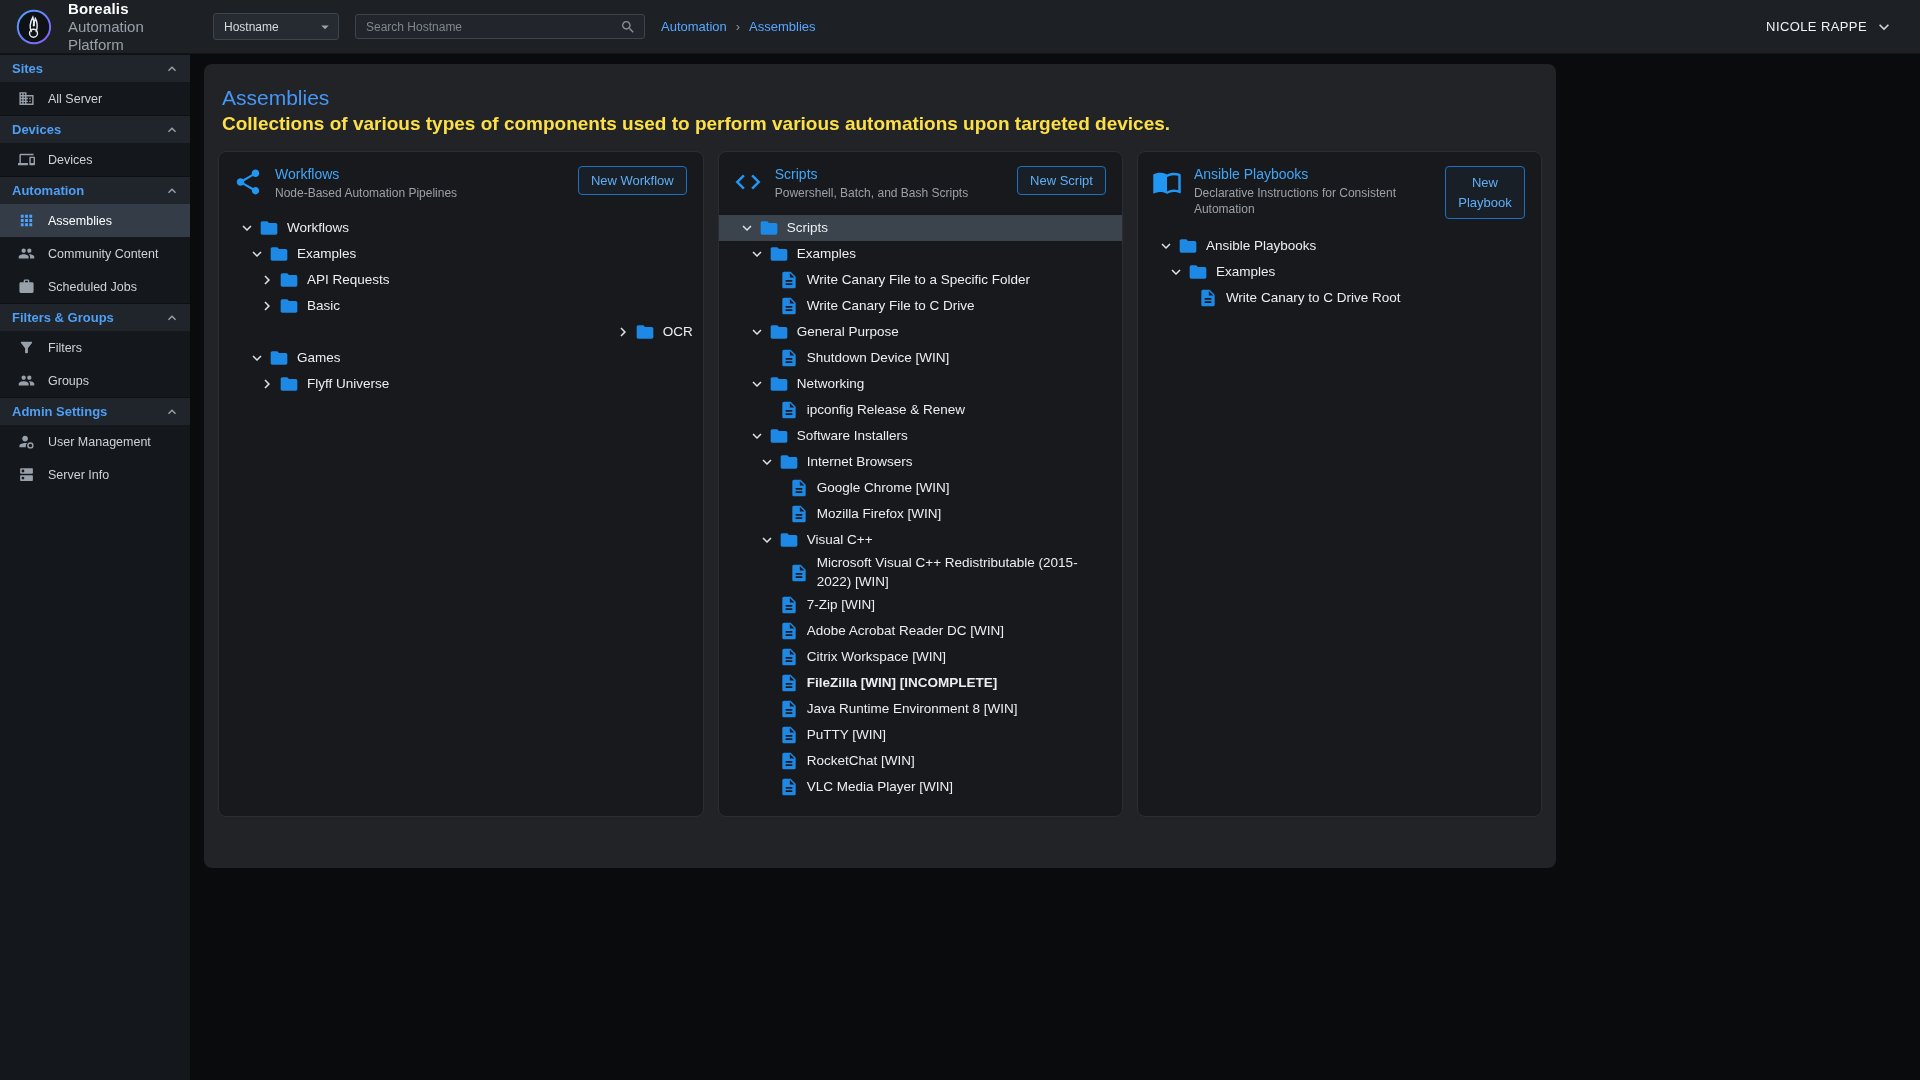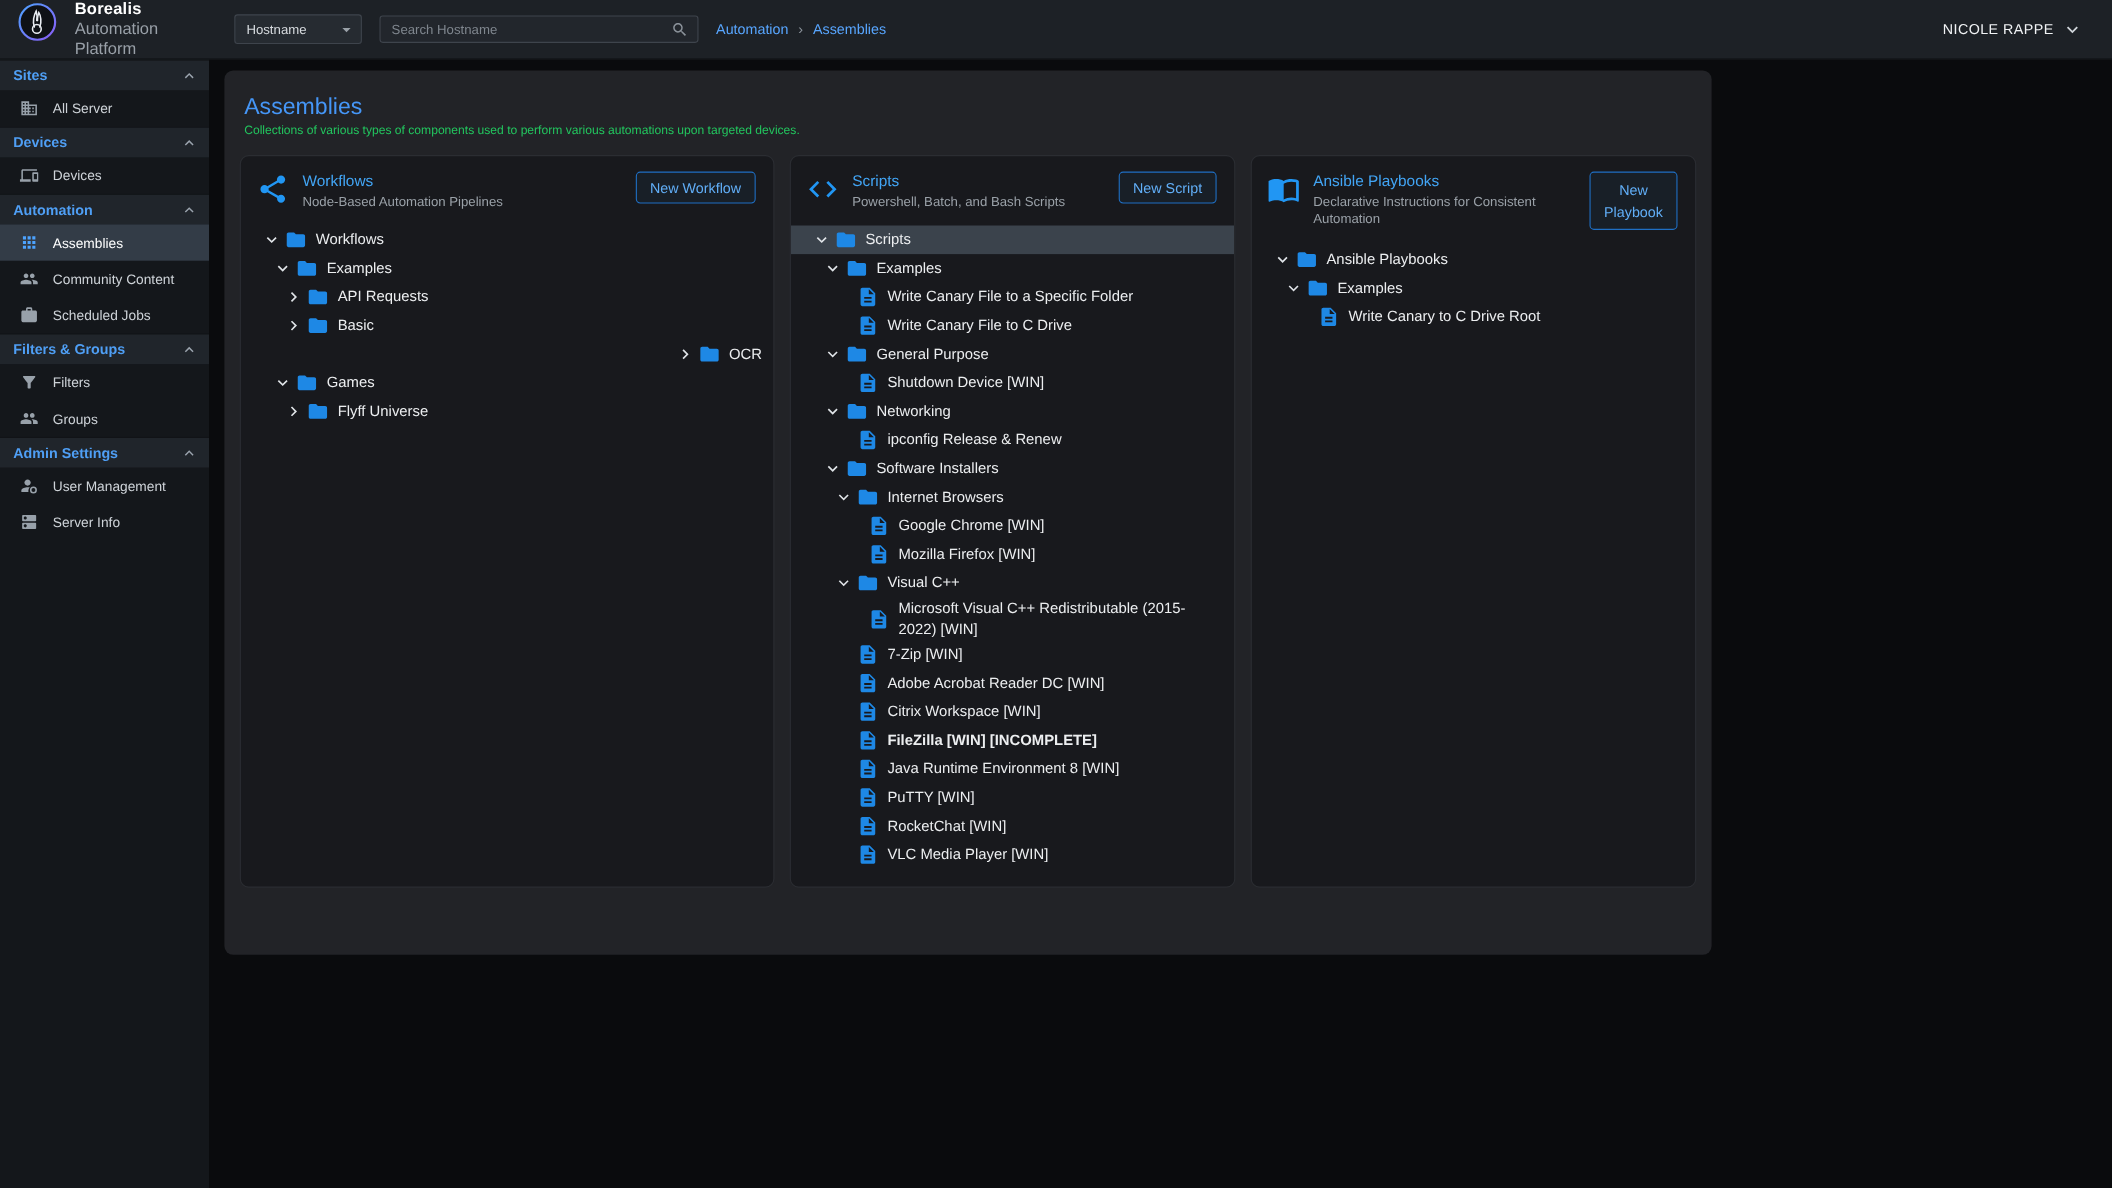--- a/index.html
+++ b/index.html
@@ -9,27 +9,27 @@
     background:#0a0b0d; color:#e8eaed;
     font-family:"Liberation Sans", sans-serif;
   }
 
   
   .app-header{
     position:absolute; top:0; left:0; width:1920px; height:54px;
     background:#1d2126; border-bottom:1px solid #121417;
     display:flex; align-items:center; padding:0 26px 0 16px; z-index:3;
   }
-  .brand{ display:flex; gap:16px; width:174px; flex:none; }
+  .brand{ display:flex; align-items:center; gap:16px; width:174px; flex:none; }
   .brand-text{ display:flex; flex-direction:column; line-height:1.15; }
   .brand-name{ font-size:15px; font-weight:bold; color:#ffffff; letter-spacing:.2px; }
   .brand-sub{ font-size:15px; color:#99a0a8; margin-top:1px; }
 
   .host-select{
-    margin-left:23px; width:116px; height:27px; flex:none;
+    margin-left:23px; width:126px; height:27px; flex:none;
     background:#262b31; border:1px solid #3e444c; border-radius:3px;
     display:flex; align-items:center; justify-content:space-between;
     padding:0 4px 0 10px; font-size:12px; color:#d7dbdf; cursor:pointer;gap:24px;
   }
   .host-select svg{ color:#9aa1a8; }
 
   .search-box{
     margin-left:16px; width:290px; height:25px; flex:none;
     background:#22262c; border:1px solid #3e444c; border-radius:3px;
     display:flex; align-items:center; padding:2px 8px;
@@ -68,21 +68,21 @@
   .sb-item .sb-icon{ color:#98a1aa; flex:none; }
   .sb-item.active{ background:#333c47; color:#ffffff; }
   .sb-item.active .sb-icon{ color:#4da3ff; }
 
   
   main{
     position:absolute; left:204px; top:64px; width:1352px; height:804px;
     background:#222327; border-radius:8px; padding:14px; z-index:1;
   }
   .page-title{ margin:8px 0 3px 4px; font-size:21px; font-weight:400; color:#4596f7; }
-  .page-desc{ margin:0 0 16px 4px; font-size:11px; color:#22c55e; }
+  .page-desc{ margin:0 0 16px 4px; font-size:19px; color:#fde047;font-weight:bold; }
 
   .panels{ display:flex; gap:14px; height:666px; }
   .panel{
     background:#18191d; border:1px solid #2b2d32; border-radius:8px;
     flex:1; min-width:0; overflow:hidden; display:flex; flex-direction:column;
   }
   .panel:first-child{ flex:1.2; }
   .panel-head{ display:flex; align-items:flex-start; gap:12px; padding:14px 12px 6px 14px; }
   .panel-icon{ color:#2196f3; flex:none; margin-top:1px; }
   .panel-titles{ flex:1; min-width:0; }

